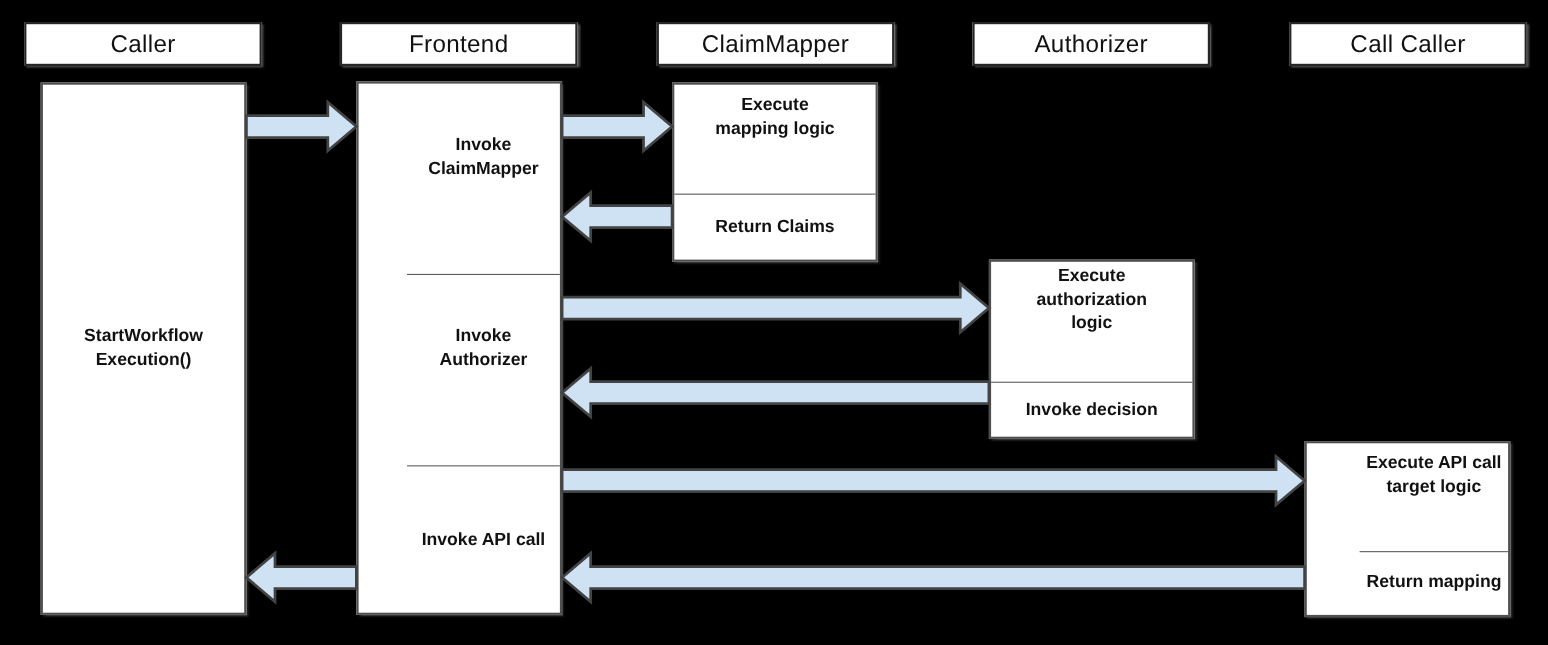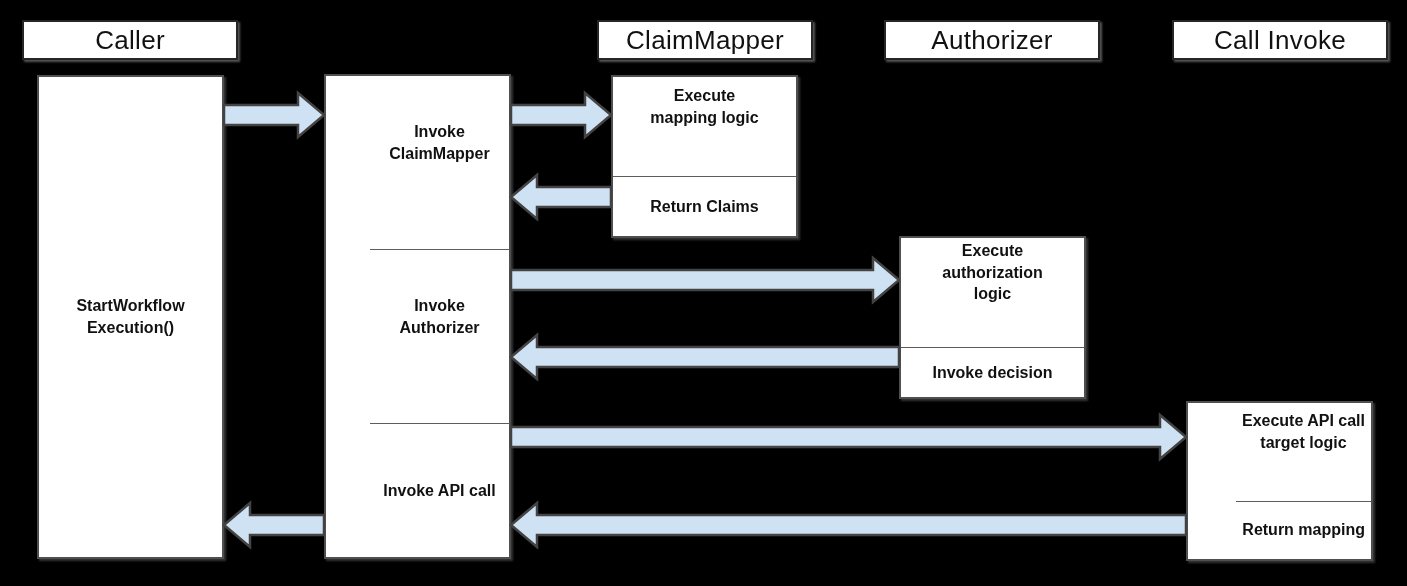--- a/index.html
+++ b/index.html
@@ -10,21 +10,21 @@
     font-family:"Liberation Sans","DejaVu Sans",sans-serif;
     overflow:hidden;
   }
   .header{
     position:absolute;top:20px;width:216px;height:40px;
     box-sizing:border-box;
     background:var(--box-fill,#ffffff);
     border:2px solid var(--header-border,#262626);
     box-shadow:2px 2px 2px rgba(170,170,170,.5);
     display:flex;align-items:center;justify-content:center;
-    font-size:26px;font-weight:400;color:var(--text-color,#111);
+    font-size:22px;font-weight:400;color:var(--text-color,#111);
     letter-spacing:.3px;
   }
   #hdr-caller{left:22px}
   #hdr-frontend{left:309px}
   #hdr-claimmapper{left:597px}
   #hdr-authorizer{left:884px}
   #hdr-calltarget{left:1172px}
 
   .activation{
     position:absolute;width:187px;box-sizing:border-box;
@@ -57,28 +57,31 @@
   }
 </style>
 </head>
 <body>
 
 <div id="canvas">
 
   <div class="header" id="hdr-caller">
     <span>Caller</span>
   </div>
+  <div class="header" id="hdr-frontend">
+    <span>Frontend</span>
+  </div>
   <div class="header" id="hdr-claimmapper">
     <span>ClaimMapper</span>
   </div>
   <div class="header" id="hdr-authorizer">
     <span>Authorizer</span>
   </div>
   <div class="header" id="hdr-calltarget">
-    <span>Call Invoke</span>
+    <span>Call Caller</span>
   </div>
 
   <div class="activation" id="act-caller">
     <div class="segment">StartWorkflow
 Execution()</div>
   </div>
 
   <div class="activation" id="act-frontend">
     <div class="segment">Invoke
 ClaimMapper</div>

